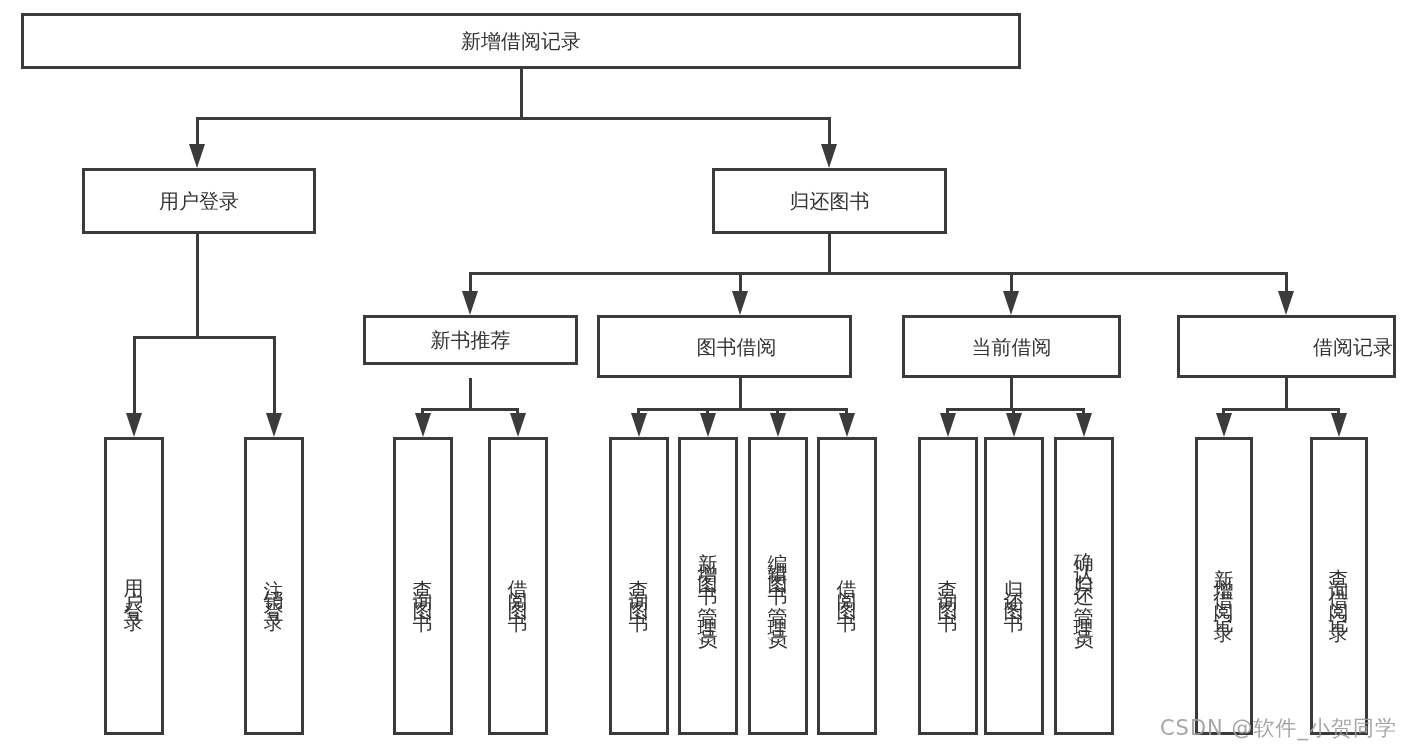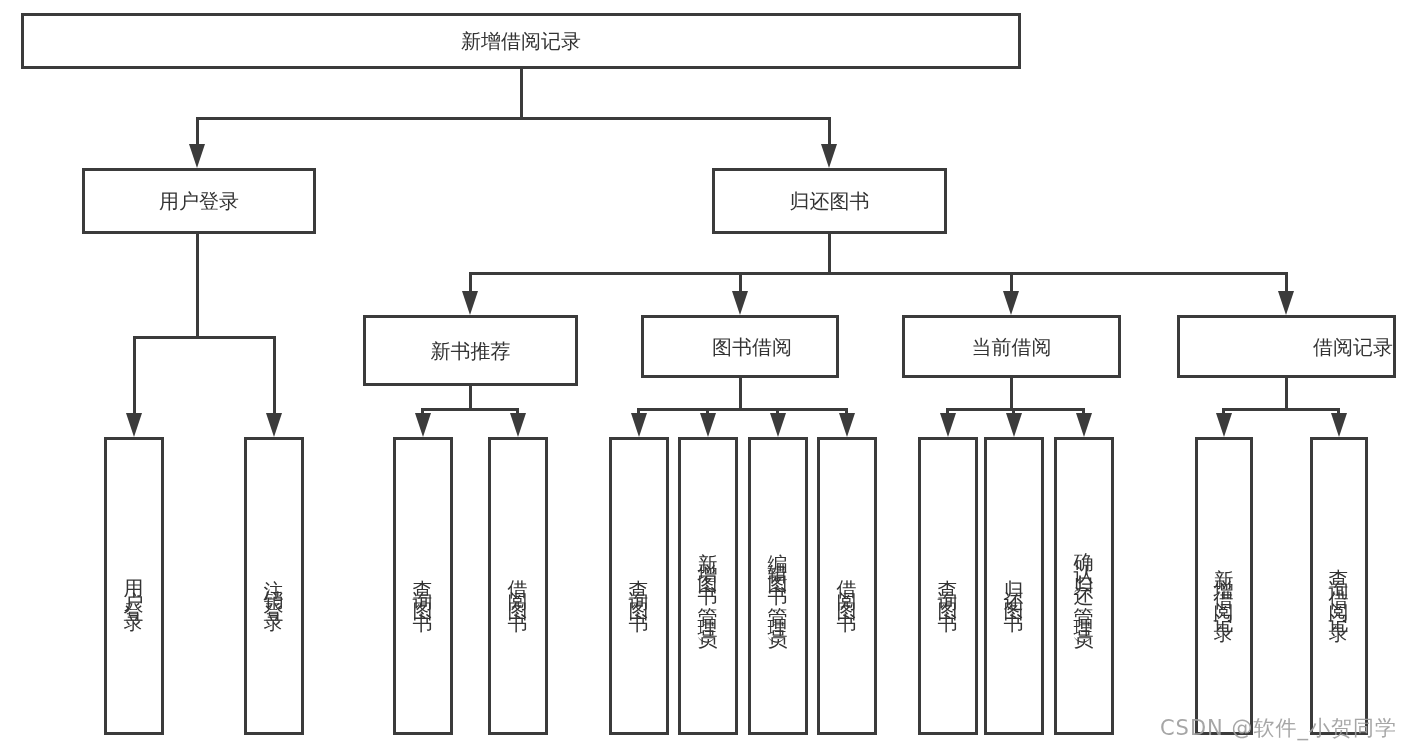--- a/index.html
+++ b/index.html
@@ -93,24 +93,24 @@
   <span>新增借阅记录</span>
 </div>
 
 <div class="box" style="left:82px;top:168px;width:234px;height:66px;">
   <span>用户登录</span>
 </div>
 <div class="box" style="left:712px;top:168px;width:235px;height:66px;">
   <span>归还图书</span>
 </div>
 
-<div class="box" style="left:363px;top:315px;width:215px;height:71px;align-items:center;">
+<div class="box" style="left:363px;top:315px;width:215px;height:50px;align-items:center;">
   <span>新书推荐</span>
 </div>
-<div class="box" style="left:641px;top:315px;width:198px;height:63px;padding-left:24px;">
+<div class="box" style="left:597px;top:315px;width:255px;height:63px;padding-left:24px;">
   <span>图书借阅</span>
 </div>
 <div class="box" style="left:902px;top:315px;width:219px;height:63px;">
   <span>当前借阅</span>
 </div>
 <div class="box" style="left:1177px;top:315px;width:219px;height:63px;justify-content:flex-end;">
   <span>借阅记录</span>
 </div>
 
 <div class="box" style="left:104px;top:437px;width:60px;height:298px;">

